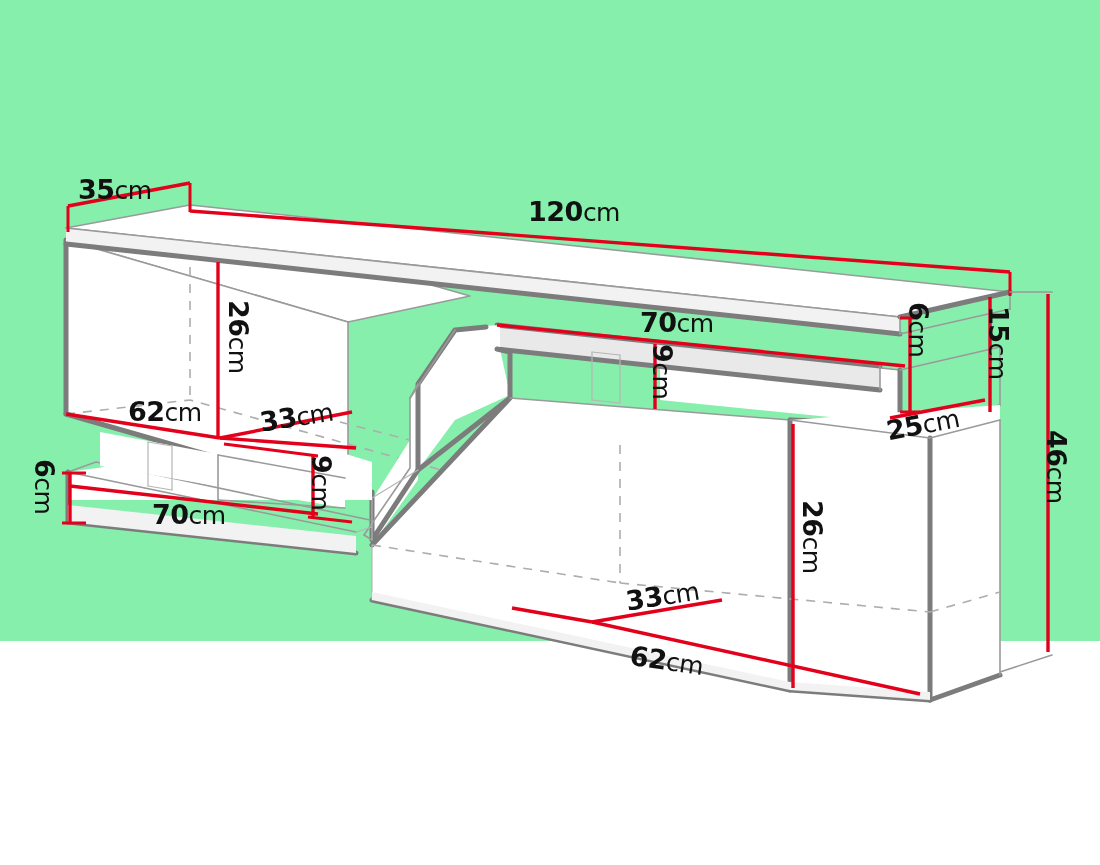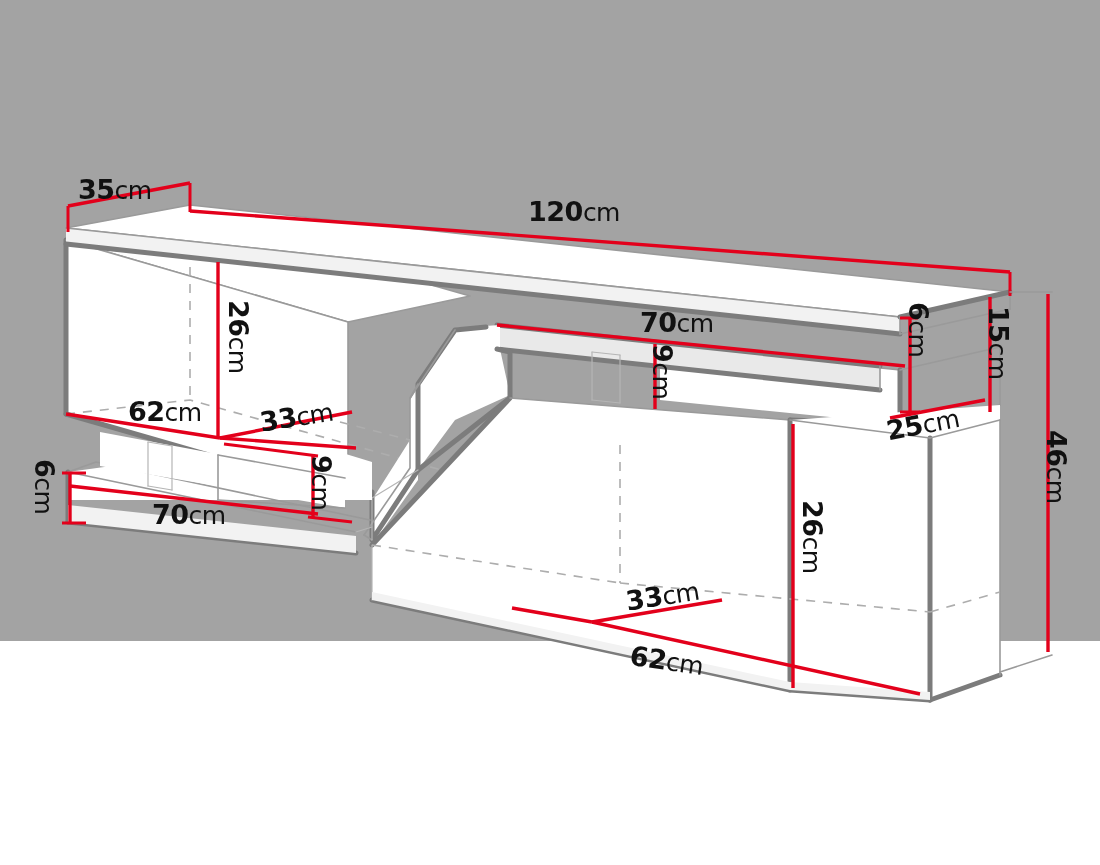--- a/index.html
+++ b/index.html
@@ -1,21 +1,21 @@
 <!DOCTYPE html>
 <html><head>
 <meta charset="utf-8">
 <style>
   html,body{margin:0;padding:0;background:#ffffff;}
   body{
     width:1100px;height:865px;
     font-family:"DejaVu Sans","Liberation Sans",sans-serif;
     overflow:hidden;
   }
-  #stage{position:relative;width:1100px;height:641px;background:#a3a3a3;}
+  #stage{position:relative;width:1100px;height:641px;background:#86efac;}
   svg{display:block;position:absolute;left:0;top:0;}
 
   
   .edge-dark  { fill:none; stroke:#7c7c7c; stroke-width:5; stroke-linecap:round; stroke-linejoin:round;}
   .edge-light { fill:none; stroke:#9a9a9a; stroke-width:1.6; stroke-linecap:round; stroke-linejoin:round;}
   .edge-thin  { fill:none; stroke:#b5b5b5; stroke-width:1.2; stroke-linecap:round; stroke-linejoin:round;}
   .edge-hidden{ fill:none; stroke:#adadad; stroke-width:1.6; stroke-dasharray:9 8; stroke-linecap:butt;}
   .face-white { fill:#ffffff; stroke:none;}
   .face-shade { fill:#f2f2f2; stroke:none;}
   .face-shade2{ fill:#e9e9e9; stroke:none;}

